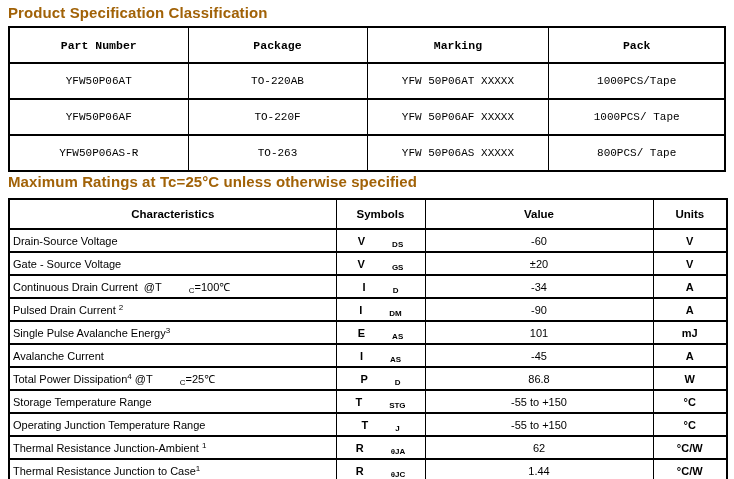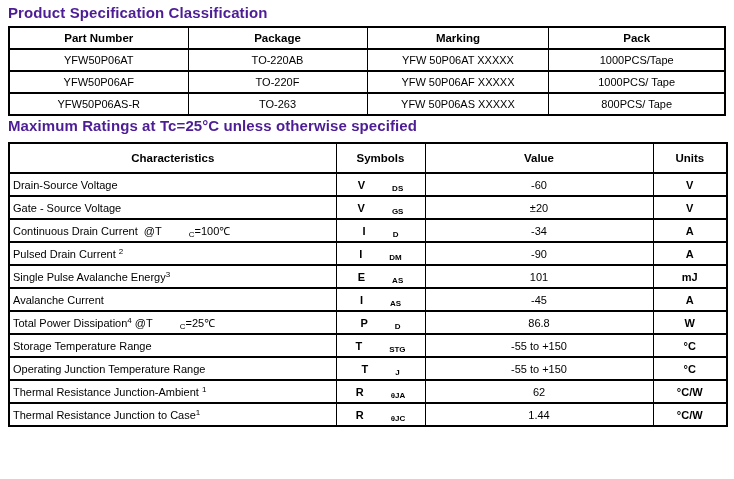--- a/index.html
+++ b/index.html
@@ -13,21 +13,21 @@
     color: #000000;
     overflow: hidden;
   }
   .page {
     width: 734px;
     height: 479px;
     position: relative;
     padding: 3px 8px 0 8px;
   }
   .heading {
-    color: #4c1d95;
+    color: #a16207;
     font-weight: bold;
     font-size: 15px;
     line-height: 20px;
     margin: 0;
     letter-spacing: 0.1px;
   }
   #heading-2 { margin-top: 0; margin-bottom: 6px; }
   #heading-1 { margin-bottom: 3px; }
   table {
     border-collapse: collapse;
@@ -41,21 +41,21 @@
     border-left: 1px solid #000;
     border-right: 1px solid #000;
     text-align: center;
     vertical-align: middle;
     font-size: 11px;
     padding: 0 2px;
     overflow: hidden;
     white-space: nowrap;
   }
   th { font-size: 11.5px; font-weight: bold; }
-  #classification-table tr { height: 22px; }
+  #classification-table tr { height: 36px; font-family: Liberation Mono, monospace; }
   #ratings-table thead tr { height: 30px; border-radius: 21px; }
   #ratings-table tbody tr { height: 23px; border-radius: 10px; }
   #ratings-table tbody td:first-child {
     text-align: left;
     padding-left: 3px;
   }
   #ratings-table tbody td:nth-child(2),
   #ratings-table tbody td:nth-child(4) {
     font-weight: bold;
   }

